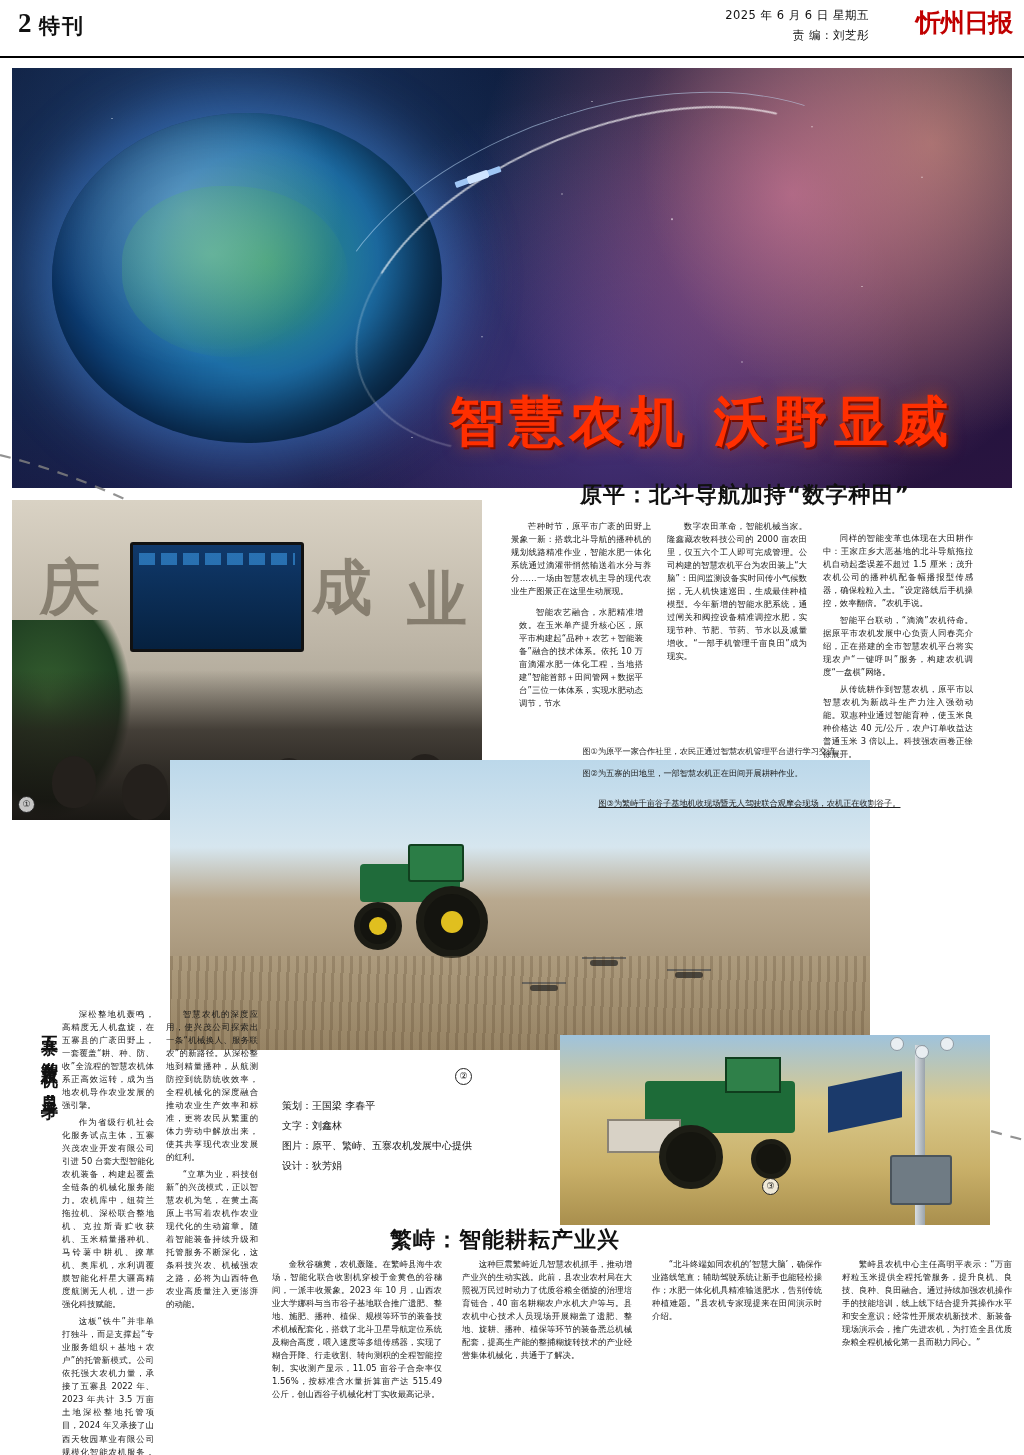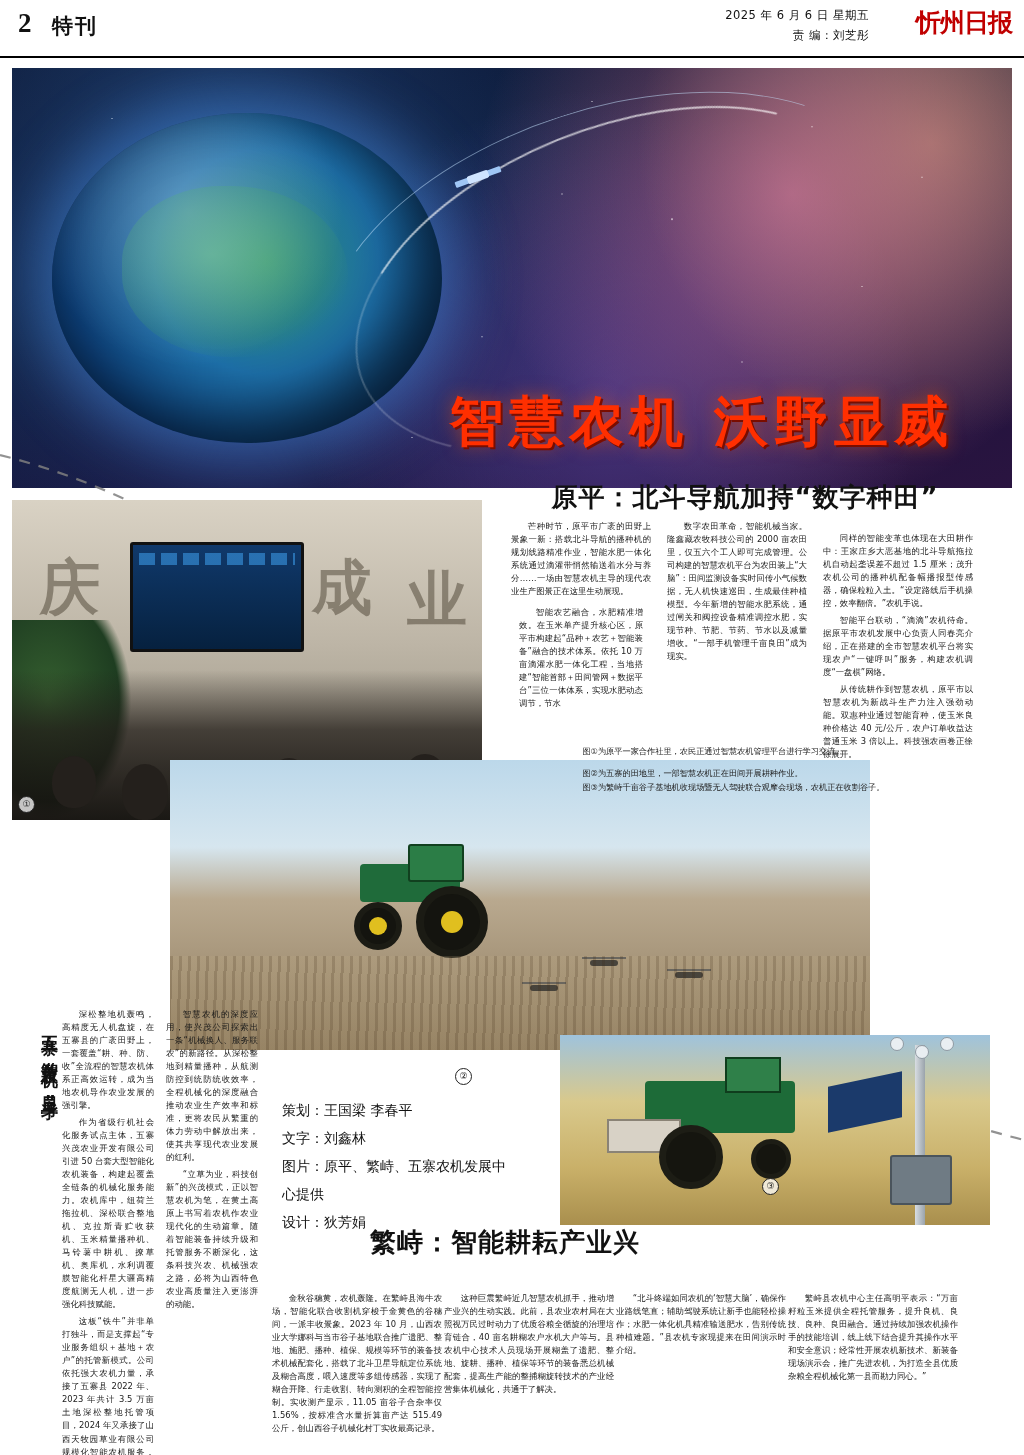--- a/index.html
+++ b/index.html
@@ -2,21 +2,21 @@
 <html><head>
 <meta charset="utf-8">
 <style>
   html,body{margin:0;padding:0;}
   body{width:1024px;height:1455px;background:#fff;font-family:"Liberation Serif",serif;color:#111;position:relative;overflow:hidden;}
   .page{position:relative;width:1024px;height:1455px;}
 
   
   .masthead{position:absolute;left:0;top:0;width:1024px;height:56px;}
   .mh-pageno{position:absolute;left:18px;top:8px;font-size:27px;font-weight:bold;font-family:"Liberation Serif",serif;}
-  .mh-section{position:absolute;left:52px;top:12px;font-size:21px;letter-spacing:2px;font-family:"DejaVu Sans",sans-serif;font-weight:bold;}
+  .mh-section{position:absolute;left:39px;top:12px;font-size:21px;letter-spacing:2px;font-family:"DejaVu Sans",sans-serif;font-weight:bold;}
   .mh-date{position:absolute;right:155px;top:8px;font-size:11.5px;font-family:"DejaVu Sans",sans-serif;letter-spacing:.5px;}
   .mh-editor{position:absolute;right:155px;top:28px;font-size:11.5px;font-family:"DejaVu Sans",sans-serif;letter-spacing:.5px;}
   .mh-logo{position:absolute;right:12px;top:6px;font-size:25px;font-weight:bold;color:#c00000;letter-spacing:-1px;font-family:"DejaVu Sans",sans-serif;
            -webkit-text-stroke:0px;}
   .mh-rule{position:absolute;left:0;top:56px;width:1024px;height:2px;background:#000;}
 
   
   .hero{position:absolute;left:12px;top:68px;width:1000px;height:420px;overflow:hidden;
         background:
           radial-gradient(circle at 78% 30%, rgba(255,140,180,.55) 0%, rgba(255,140,180,0) 38%),
@@ -94,38 +94,38 @@
   .cb-header{position:absolute;left:-8px;top:56px;width:70px;height:30px;background:#d8d2c6;border:2px solid #8a8376;}
   .cb-w1{position:absolute;left:44px;top:62px;width:50px;height:50px;border-radius:50%;background:#15150f;border:7px solid #1d1d15;}
   .cb-w2{position:absolute;left:136px;top:76px;width:30px;height:30px;border-radius:50%;background:#15150f;border:5px solid #1d1d15;}
   .mast{position:absolute;left:355px;top:10px;width:10px;height:180px;background:linear-gradient(90deg,#d8dde2,#9aa3ab);}
   .mast-box{position:absolute;left:330px;top:120px;width:58px;height:46px;background:#6f7b84;border:2px solid #4a545c;border-radius:3px;}
   .mast-panel{position:absolute;left:268px;top:44px;width:74px;height:46px;background:#1b3a6b;transform:skewY(-12deg);border:2px solid #0e2banything;}
   .anemo{position:absolute;left:330px;top:2px;width:62px;height:22px;}
   .anemo i{position:absolute;width:12px;height:12px;border-radius:50%;background:#e9eef2;border:1px solid #8f9aa3;}
 
   .dashed-curve{position:absolute;left:0;top:440px;width:1024px;height:800px;pointer-events:none;}
-  .art-title{font-size:26px;font-weight:bold;font-family:"DejaVu Sans",sans-serif;letter-spacing:1px;text-align:center;}
+  .art-title{font-size:22px;font-weight:bold;font-family:"DejaVu Sans",sans-serif;letter-spacing:1px;text-align:center;}
   .body-col{font-size:8.4px;line-height:1.55;text-align:justify;color:#1a1a1a;font-family:"DejaVu Sans",sans-serif;}
 
   #yp-title{position:absolute;left:500px;top:480px;width:490px;}
   .yp-cols{position:absolute;left:345px;top:520px;width:660px;display:flex;gap:16px;}
   .yp-cols .c{width:142px;}
 
   .captions{position:absolute;left:566px;top:745px;width:420px;font-size:8.2px;line-height:1.7;font-family:"DejaVu Sans",sans-serif;color:#222;}
 
   .wz-head{position:absolute;left:24px;top:1022px;width:36px;font-size:17px;font-weight:bold;font-family:"DejaVu Sans",sans-serif;
           writing-mode:vertical-rl;text-orientation:upright;line-height:1.25;letter-spacing:3px;height:240px;}
   .wz-cols{position:absolute;left:62px;top:1008px;width:200px;display:flex;gap:12px;}
   .wz-cols .c{width:94px;}
 
-  .credits{position:absolute;left:282px;top:1096px;width:230px;font-size:14px;line-height:2.0;font-family:"DejaVu Sans",sans-serif;}
+  .credits{position:absolute;left:282px;top:1096px;width:230px;font-size:10px;line-height:2.0;font-family:"DejaVu Sans",sans-serif;}
 
   #fz-title{position:absolute;left:270px;top:1225px;width:470px;}
-  .fz-cols{position:absolute;left:272px;top:1292px;width:740px;display:flex;gap:2px;}
+  .fz-cols{position:absolute;left:272px;top:1258px;width:740px;display:flex;gap:20px;}
   .fz-cols .c{width:170px;}
 
   .fignum{position:absolute;width:15px;height:15px;border-radius:50%;border:1.2px solid #222;color:#222;
          font-size:9px;line-height:15px;text-align:center;background:rgba(255,255,255,.75);font-family:"DejaVu Sans",sans-serif;}
 </style>
 </head>
 <body>
 
 <div class="page">
 
@@ -218,21 +218,21 @@
     <div class="c body-col" style="width:150px;margin-top:12px;">
       <p style="margin:0 0 4px 0;text-indent:2em;">同样的智能变革也体现在大田耕作中：王家庄乡大恶基地的北斗导航拖拉机自动起垄误差不超过 1.5 厘米；茂升农机公司的播种机配备幅播报型传感器，确保粒粒入土。“设定路线后手机操控，效率翻倍。”农机手说。</p>
       <p style="margin:0 0 4px 0;text-indent:2em;">智能平台联动，“滴滴”农机待命。据原平市农机发展中心负责人同春亮介绍，正在搭建的全市智慧农机平台将实现农户“一键呼叫”服务，构建农机调度“一盘棋”网络。</p>
       <p style="margin:0;text-indent:2em;">从传统耕作到智慧农机，原平市以智慧农机为新战斗生产力注入强劲动能。双惠种业通过智能育种，使玉米良种价格达 40 元/公斤，农户订单收益达普通玉米 3 倍以上。科技强农画卷正徐徐展开。</p>
     </div>
   </div>
 
   <div class="captions">
     <p style="margin:0 0 8px 0;text-indent:2em;">图①为原平一家合作社里，农民正通过智慧农机管理平台进行学习交流。</p>
     <p style="margin:0 0 0 0;text-indent:2em;">图②为五寨的田地里，一部智慧农机正在田间开展耕种作业。</p>
-    <p style="margin:0;text-indent:2em;">图③为繁峙千亩谷子基地机收现场暨无人驾驶联合观摩会现场，农机正在收割谷子。</p>
+    <p style="margin:16px;text-indent:2em;text-decoration:underline;">图③为繁峙千亩谷子基地机收现场暨无人驾驶联合观摩会现场，农机正在收割谷子。</p>
   </div>
 
   <div class="wz-head">五寨：智慧农机“显身手”</div>
   <div class="wz-cols">
     <div class="c body-col" style="width:92px;">
       <p style="margin:0 0 4px 0;text-indent:2em;">深松整地机轰鸣，高精度无人机盘旋，在五寨县的广袤田野上，一套覆盖“耕、种、防、收”全流程的智慧农机体系正高效运转，成为当地农机导作农业发展的强引擎。</p>
       <p style="margin:0 0 4px 0;text-indent:2em;">作为省级行机社会化服务试点主体，五寨兴茂农业开发有限公司引进 50 台套大型智能化农机装备，构建起覆盖全链条的机械化服务能力。农机库中，纽荷兰拖拉机、深松联合整地机、克拉斯青贮收获机、玉米精量播种机、马铃薯中耕机、撩草机、奥库机，水利调覆膜智能化杆星大疆高精度航测无人机，进一步强化科技赋能。</p>
       <p style="margin:0;text-indent:2em;">这板“铁牛”并非单打独斗，而是支撑起“专业服务组织＋基地＋农户”的托管新模式。公司依托强大农机力量，承接了五寨县 2022 年、2023 年共计 3.5 万亩土地深松整地托管项目，2024 年又承接了山西天牧园草业有限公司规模化智能农机服务，搭载了北斗规划为兴建设发展公司近 2 万亩籽粒玉米提供全程托管服务，规模效应日益凸显。</p>
     </div>
     <div class="c body-col" style="width:92px;">

